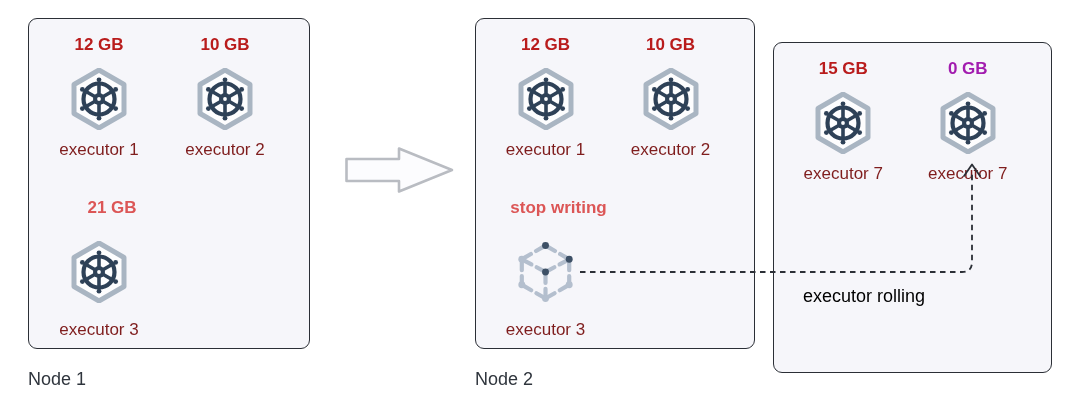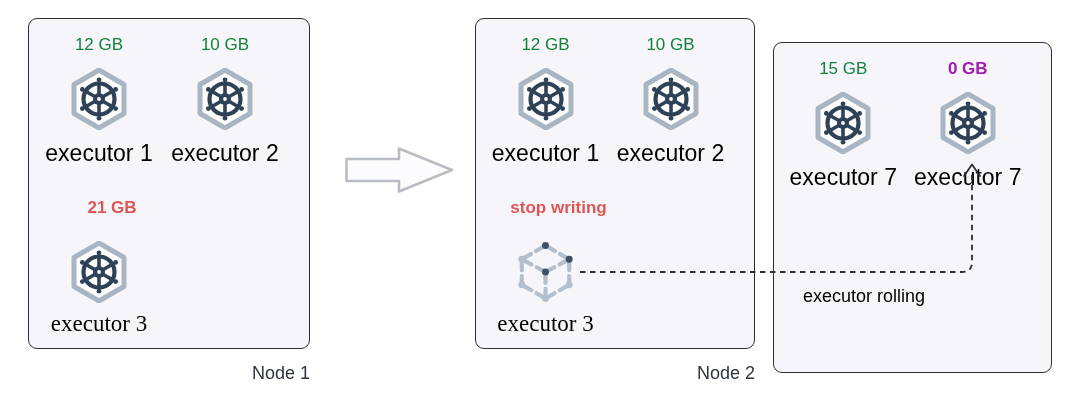--- a/index.html
+++ b/index.html
@@ -5,34 +5,34 @@
   html,body{margin:0;padding:0;background:#ffffff;}
   .stage{
     position:relative;width:1080px;height:403px;background:#ffffff;
     font-family:"Liberation Sans",sans-serif;color:#2f353d;overflow:hidden;
   }
   .node{position:absolute;top:18px;}
   .node-box{
     position:relative;height:331px;background:#f6f6fa;
     border:1.6px solid #2b2f36;border-radius:9px;box-sizing:border-box;
   }
-  .node-label{margin-top:14px;text-align:right;font-size:18px;color:#2f353d;}
+  .node-label{margin-top:20px;text-align:left;font-size:18px;color:#2f353d;}
   .row{position:absolute;left:0;right:0;display:flex;}
   .row-1{top:15px;}
   .row-2{top:178px;}
   .exec{flex:0 0 50%;display:flex;flex-direction:column;align-items:center;}
   .exec.col-shift{transform:translateX(-14px);}
-  .mem{height:22px;line-height:22px;font-size:17px;font-weight:400;color:#15803d;}
+  .mem{height:22px;line-height:22px;font-size:17px;font-weight:700;color:#b91c1c;}
   .mem.alert{color:#dc5656;font-weight:700;}
   .mem.fresh{color:#a21caf;font-weight:700;}
   .row-2 .mem{transform:translateX(13px);}
   .exec-icon{margin-top:12px;height:62px;display:block;}
   .row-2 .exec-icon{margin-top:22px;}
-  .ename{margin-top:10px;font-size:23px;color:#000000;}
-  .row-2 .ename{margin-top:8px;font-family:Liberation Serif, serif;}
+  .ename{margin-top:10px;font-size:17px;color:#7f1d1d;}
+  .row-2 .ename{margin-top:17px;}
   .block-arrow{position:absolute;left:345px;top:146px;}
   .connector-svg{position:absolute;left:575px;top:155px;overflow:visible;pointer-events:none;}
   .rolling-label{position:absolute;left:803px;top:286px;font-size:18px;color:#000000;}
   .defs-hidden{position:absolute;width:0;height:0;overflow:hidden;}
 </style>
 </head>
 <body>
 
 <div class="stage">
 

